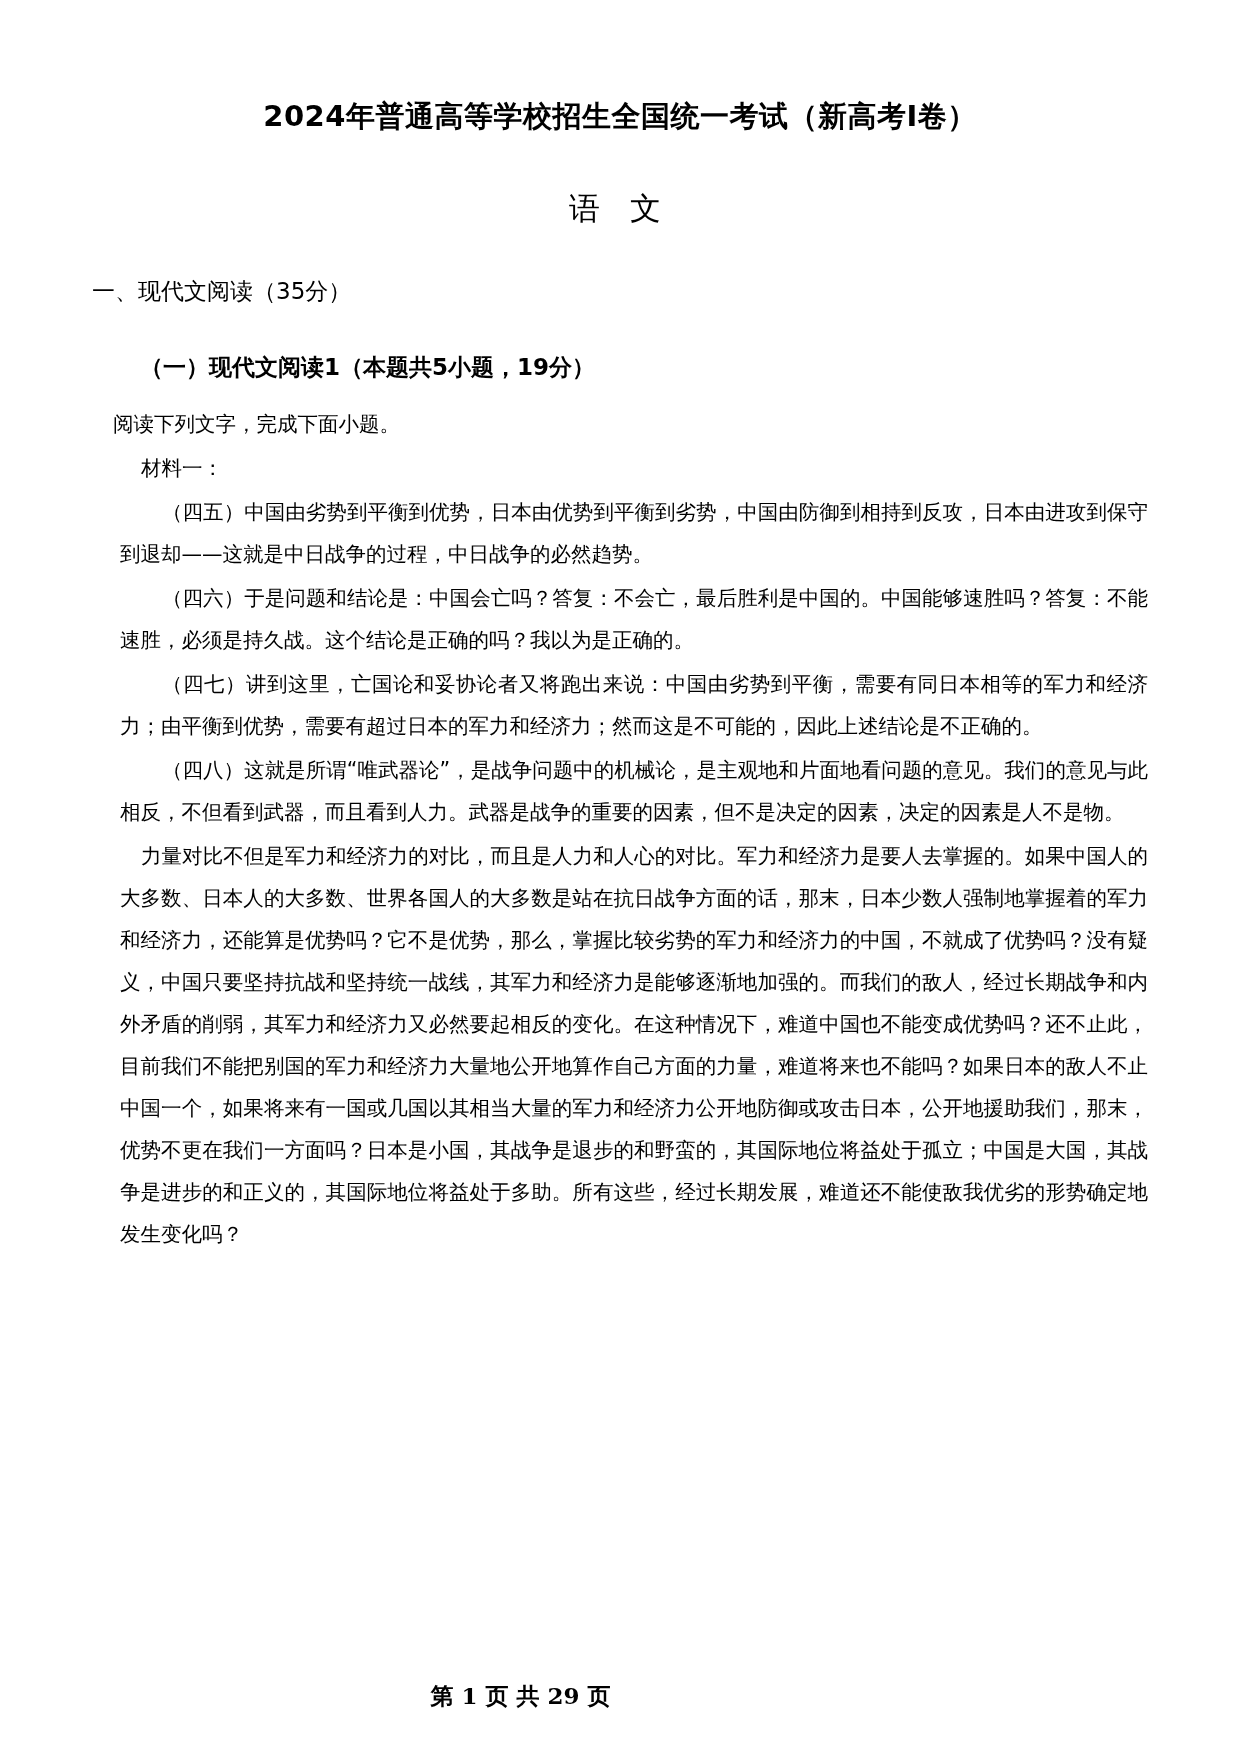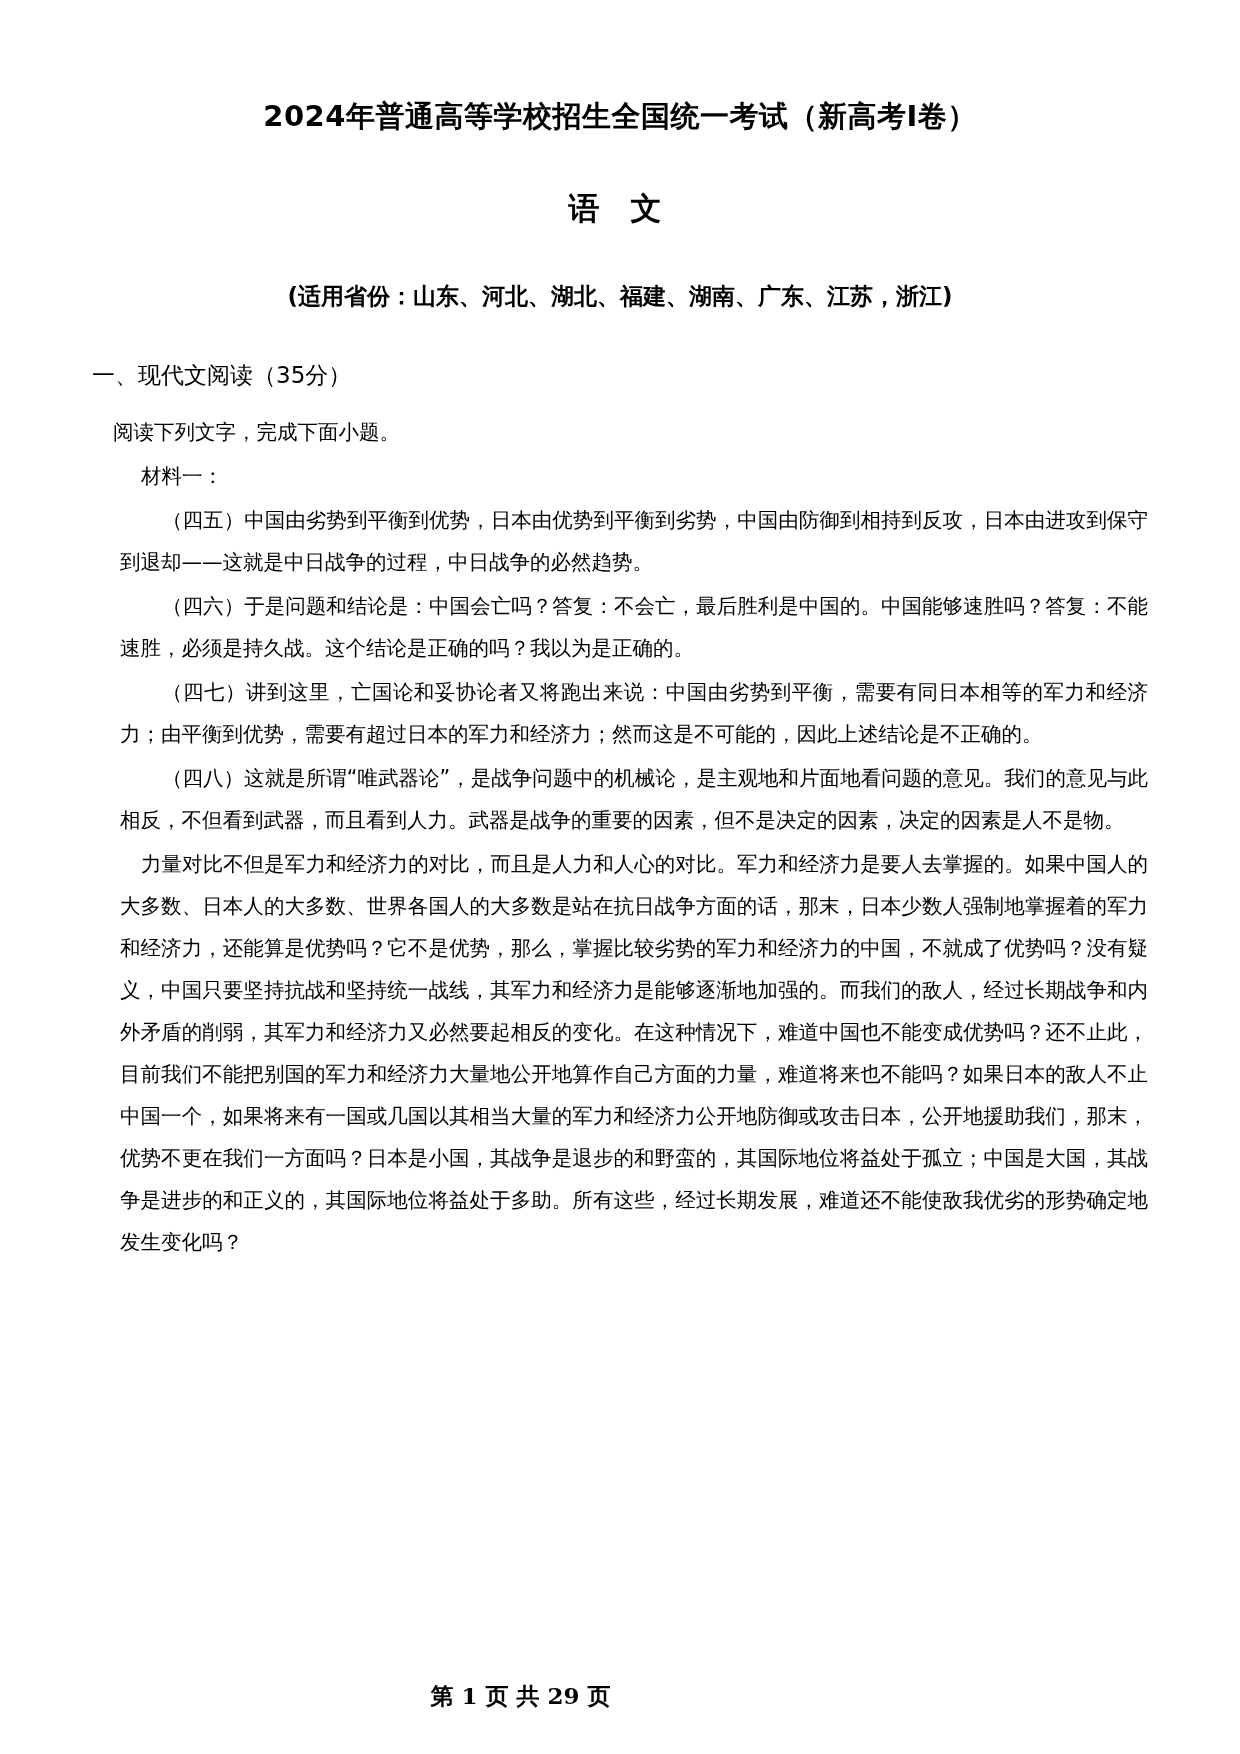--- a/index.html
+++ b/index.html
@@ -34,21 +34,21 @@
     text-align: center;
     font-size: 29px;
     font-weight: bold;
     letter-spacing: 0.5px;
     margin-top: 98px;
     line-height: 1.3;
   }
   .subject-title {
     text-align: center;
     font-size: 31px;
-    font-weight: bold;
+    font-weight: normal;
     margin-top: 52px;
     letter-spacing: 10px;
     line-height: 1.3;
   }
   .province-line {
     text-align: center;
     font-size: 23px;
     font-weight: bold;
     margin-top: 52px;
     line-height: 1.4;
@@ -110,24 +110,24 @@
 </head>
 <body>
 
 <div class="page">
   <div class="content">
 
     <h1 class="doc-title">2024年普通高等学校招生全国统一考试（新高考Ⅰ卷）</h1>
 
     <h2 class="subject-title">语 文</h2>
 
-    <div class="province-line">(适用省份：山东、河北、湖北、福建、湖南、广东、江苏，浙江)</div>
 
     <div class="section-heading">一、现代文阅读（35分）</div>
 
+    <div class="subsection-heading">（一）现代文阅读1（本题共5小题，19分）</div>
 
     <p class="para indent1 gap-top">阅读下列文字，完成下面小题。</p>
 
     <p class="para indent1 tight">材料一：</p>
 
     <p class="para indent2 tight">（四五）中国由劣势到平衡到优势，日本由优势到平衡到劣势，中国由防御到相持到反攻，日本由进攻到保守到退却——这就是中日战争的过程，中日战争的必然趋势。</p>
 
     <p class="para indent2 tight">（四六）于是问题和结论是：中国会亡吗？答复：不会亡，最后胜利是中国的。中国能够速胜吗？答复：不能速胜，必须是持久战。这个结论是正确的吗？我以为是正确的。</p>
 
     <p class="para indent2 tight">（四七）讲到这里，亡国论和妥协论者又将跑出来说：中国由劣势到平衡，需要有同日本相等的军力和经济力；由平衡到优势，需要有超过日本的军力和经济力；然而这是不可能的，因此上述结论是不正确的。</p>

